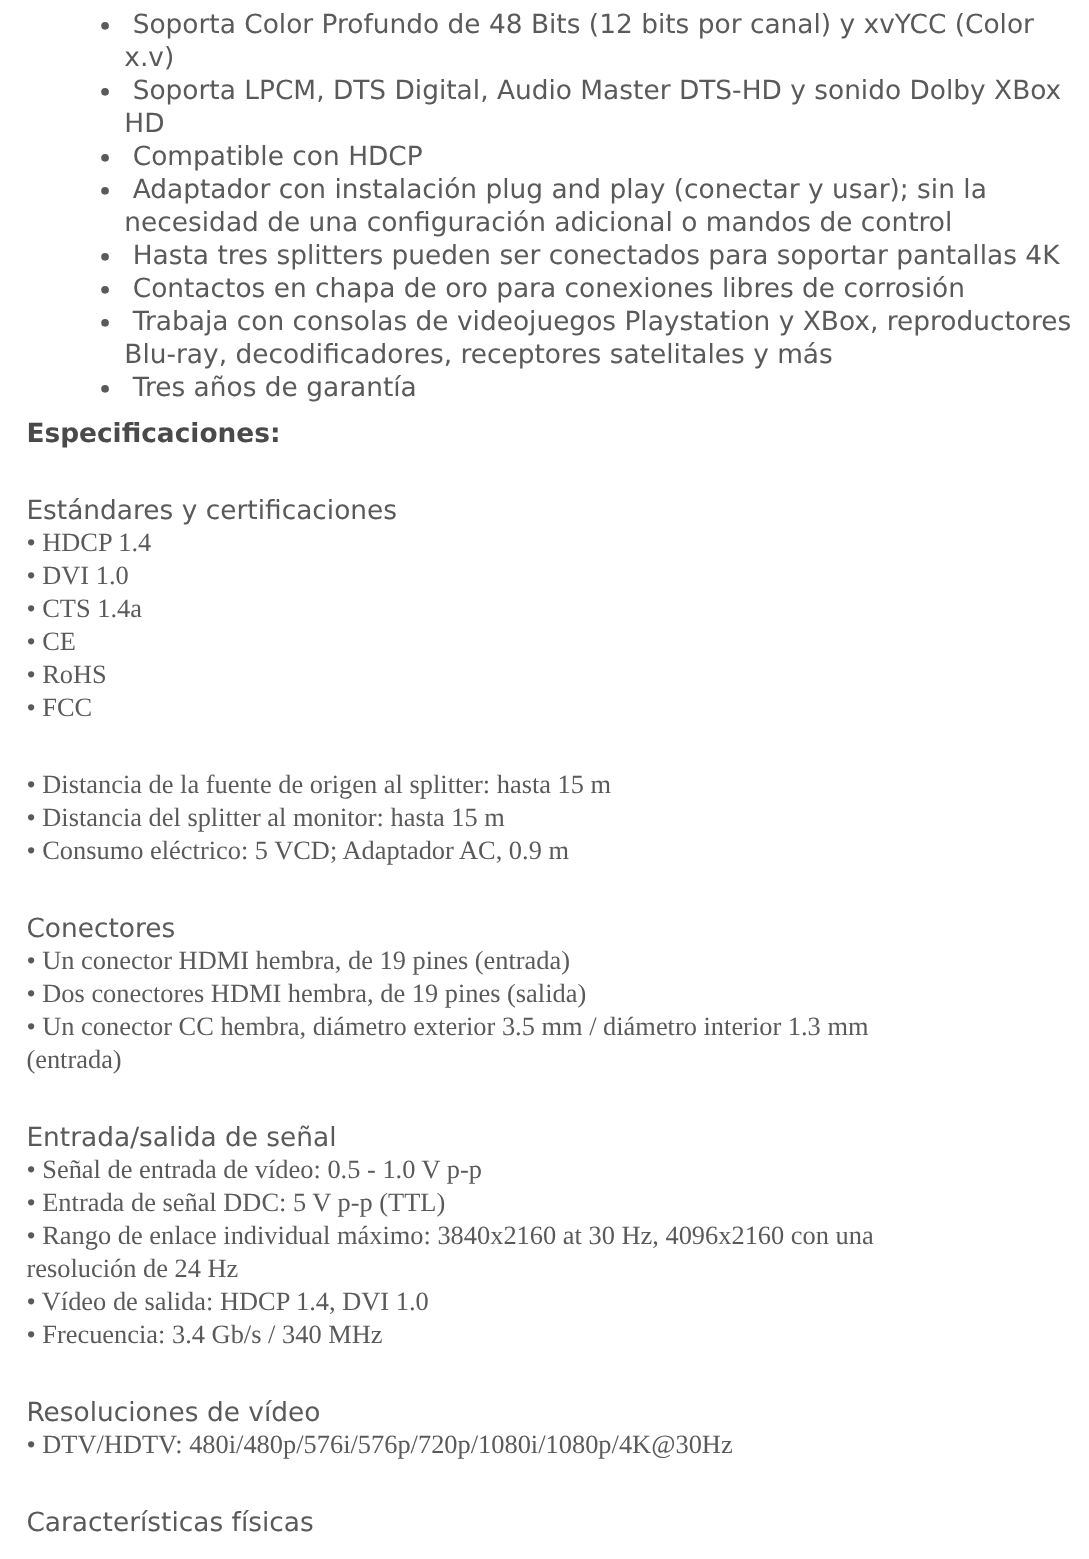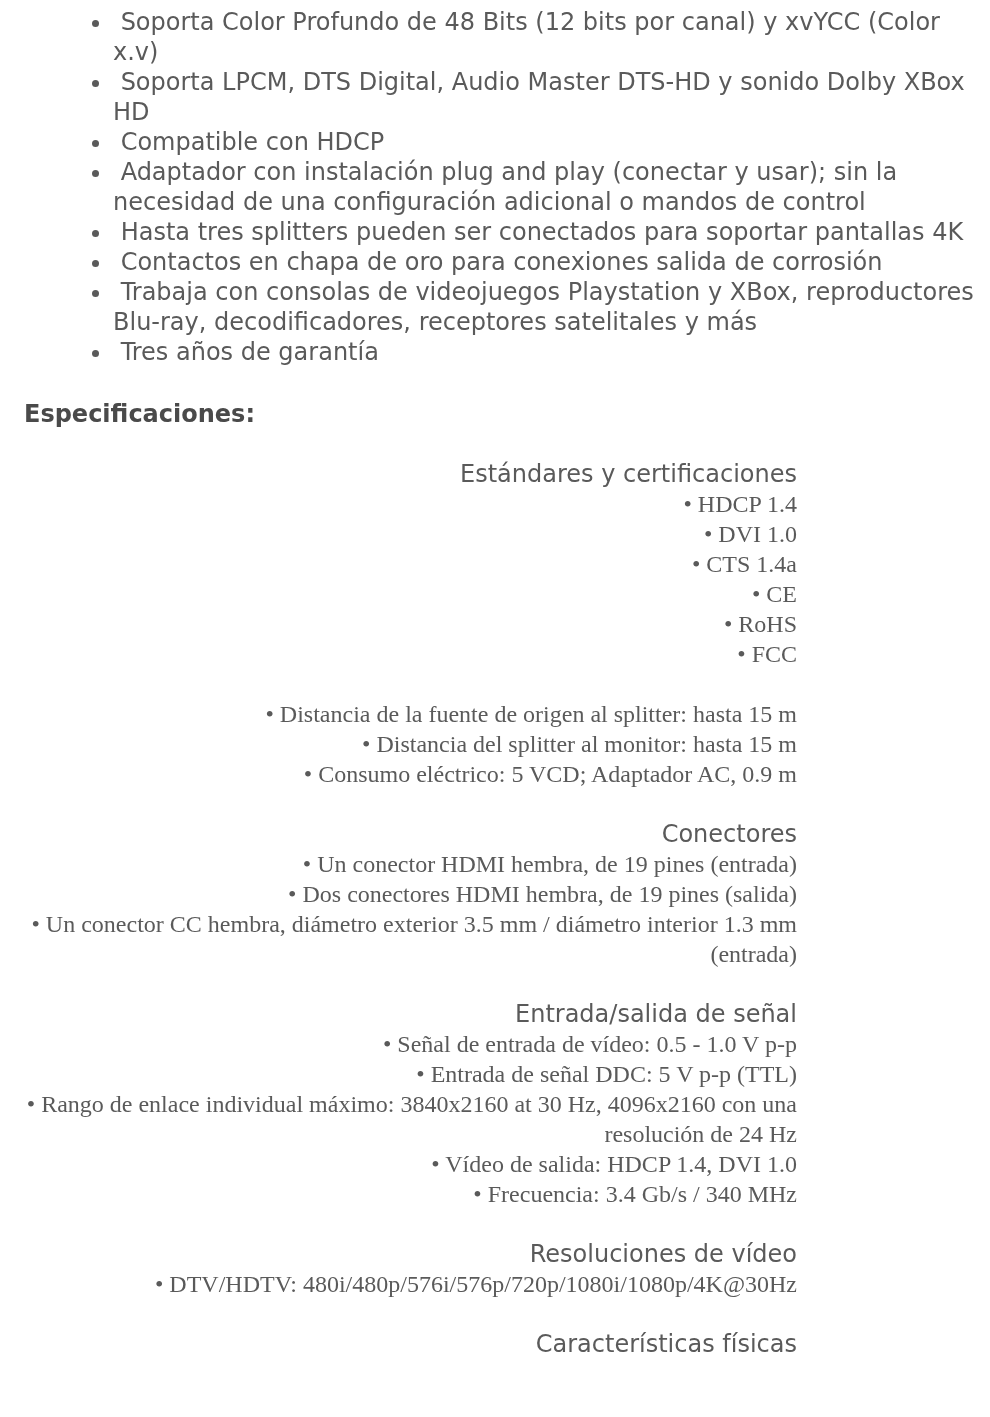--- a/index.html
+++ b/index.html
@@ -26,29 +26,28 @@
     margin: 0;
     padding: 0 0 0 89px;
     list-style: disc outside;
   }
   ul.features li {
     white-space: pre;
     margin: 0;
     padding: 0;
   }
   .specs-heading {
-    margin: 32px 0 0 0;
+    margin: 12px 0 0 0;
     font-weight: bold;
     font-size: 24px;
     line-height: 30px;
     color: #4a4a4a;
   }
   .sec {
-    margin-top: 30px;
-    text-align: right;
+    margin-top: 40px;
   }
   .sec-title {
     white-space: pre;
   }
   .sec-item {
     white-space: pre;
     font-family: Liberation Serif, serif;
   }
 </style>
 </head>
@@ -58,21 +57,21 @@
 
   <ul class="features">
       <li> Soporta Color Profundo de 48 Bits (12 bits por canal) y xvYCC (Color
 x.v)</li>
       <li> Soporta LPCM, DTS Digital, Audio Master DTS-HD y sonido Dolby XBox
 HD</li>
       <li> Compatible con HDCP</li>
       <li> Adaptador con instalación plug and play (conectar y usar); sin la
 necesidad de una configuración adicional o mandos de control</li>
       <li> Hasta tres splitters pueden ser conectados para soportar pantallas 4K</li>
-      <li> Contactos en chapa de oro para conexiones salida de corrosión</li>
+      <li> Contactos en chapa de oro para conexiones libres de corrosión</li>
       <li> Trabaja con consolas de videojuegos Playstation y XBox, reproductores
 Blu-ray, decodificadores, receptores satelitales y más</li>
       <li> Tres años de garantía</li>
     </ul>
 
   <div class="specs-heading">Especificaciones:</div>
 
   <div>
       <div class="sec">
         <div class="sec-title">Estándares y certificaciones</div>

